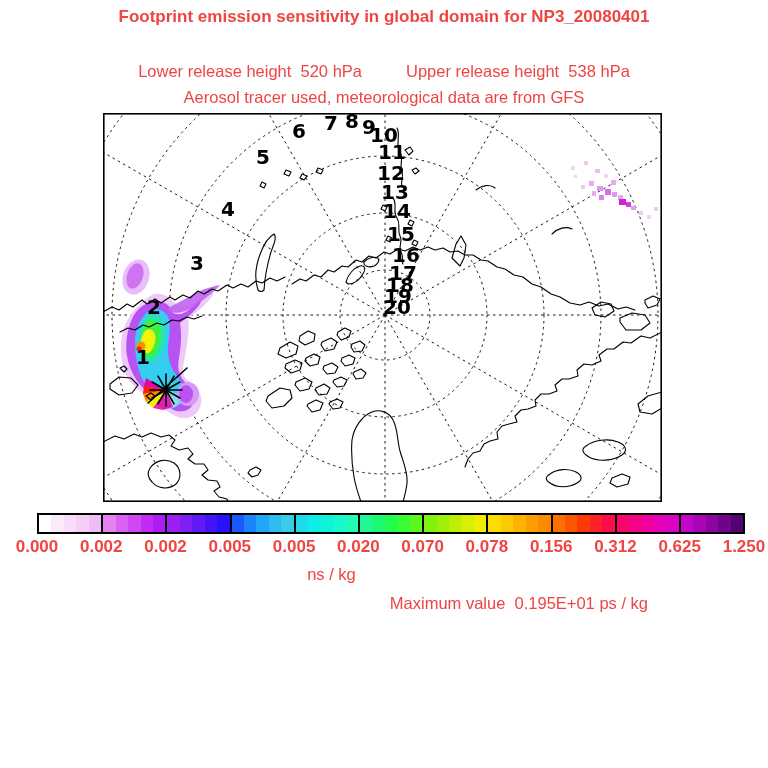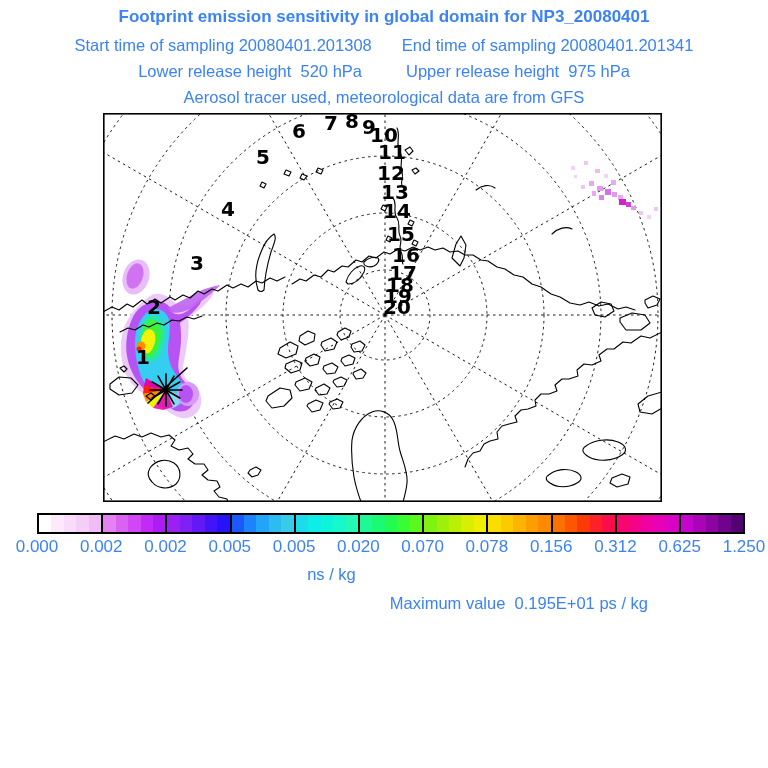--- a/index.html
+++ b/index.html
@@ -1,17 +1,17 @@
 <!DOCTYPE html>
 <html><head>
 <meta charset="utf-8">
 <style>
   html,body{margin:0;padding:0;background:#fff;}
   .screen{position:relative;width:768px;height:768px;background:#ffffff;overflow:hidden;
-          font-family:"Liberation Sans",sans-serif;color:#3b82f6;}
+          font-family:"Liberation Sans",sans-serif;color:#ef4444;}
   
   .hdr{position:absolute;left:0;width:768px;text-align:center;white-space:pre;}
   .hdr.title{top:7px;font-size:17px;font-weight:bold;}
   .hdr.l2{top:36px;font-size:16.5px;display:flex;justify-content:center;gap:30px;}
   .hdr.l3{top:62px;font-size:16.5px;display:flex;justify-content:center;gap:44px;}
   .hdr.l4{top:88px;font-size:16.5px;}
   
   .map-wrap{position:absolute;left:103px;top:113px;width:559px;height:389px;}
   svg{display:block;}
   .grat{stroke:#000;stroke-width:0.9;fill:none;stroke-dasharray:2.5 3.5;}
@@ -19,37 +19,33 @@
   .traj{font-family:"DejaVu Sans",sans-serif;font-weight:bold;font-size:20px;fill:#000;
         text-anchor:middle;dominant-baseline:central;}
   .star{stroke:#000;stroke-width:1.6;stroke-linecap:round;}
   
   .cb{position:absolute;left:37px;top:513px;width:708px;height:21px;display:flex;
       border:2px solid #000;box-sizing:border-box;}
   .cb-seg{flex:1;display:flex;border-right:2px solid #000;}
   .cb-seg:last-child{border-right:none;}
   .cb-cell{flex:1;}
   .cb-ticks{position:absolute;left:0;top:537px;width:768px;height:20px;}
-  .cb-tick{position:absolute;width:64px;text-align:center;font-size:17px;font-weight:normal;}
+  .cb-tick{position:absolute;width:64px;text-align:center;font-size:17px;font-weight:bold;}
   .units{position:absolute;left:0;top:565px;width:663px;text-align:center;font-size:16.5px;white-space:pre;}
   .maxline{position:absolute;left:0;top:594px;width:648px;text-align:right;font-size:16.5px;white-space:pre;}
 </style>
 </head>
 <body>
 
 <div class="screen">
 
   <div class="hdr title">Footprint emission sensitivity in global domain for NP3_20080401</div>
-  <div class="hdr l2">
-    <span>Start time of sampling 20080401.201308</span>
-    <span>End time of sampling 20080401.201341</span>
-  </div>
   <div class="hdr l3">
     <span>Lower release height  520 hPa</span>
-    <span>Upper release height  975 hPa</span>
+    <span>Upper release height  538 hPa</span>
   </div>
   <div class="hdr l4">Aerosol tracer used, meteorological data are from GFS</div>
 
   <div class="map-wrap">
     <svg width="559" height="389" viewBox="103 113 559 389">
       <defs>
         <clipPath id="mapclip">
             <rect x="104" y="114" width="557" height="387"></rect>
           </clipPath>
       </defs>

